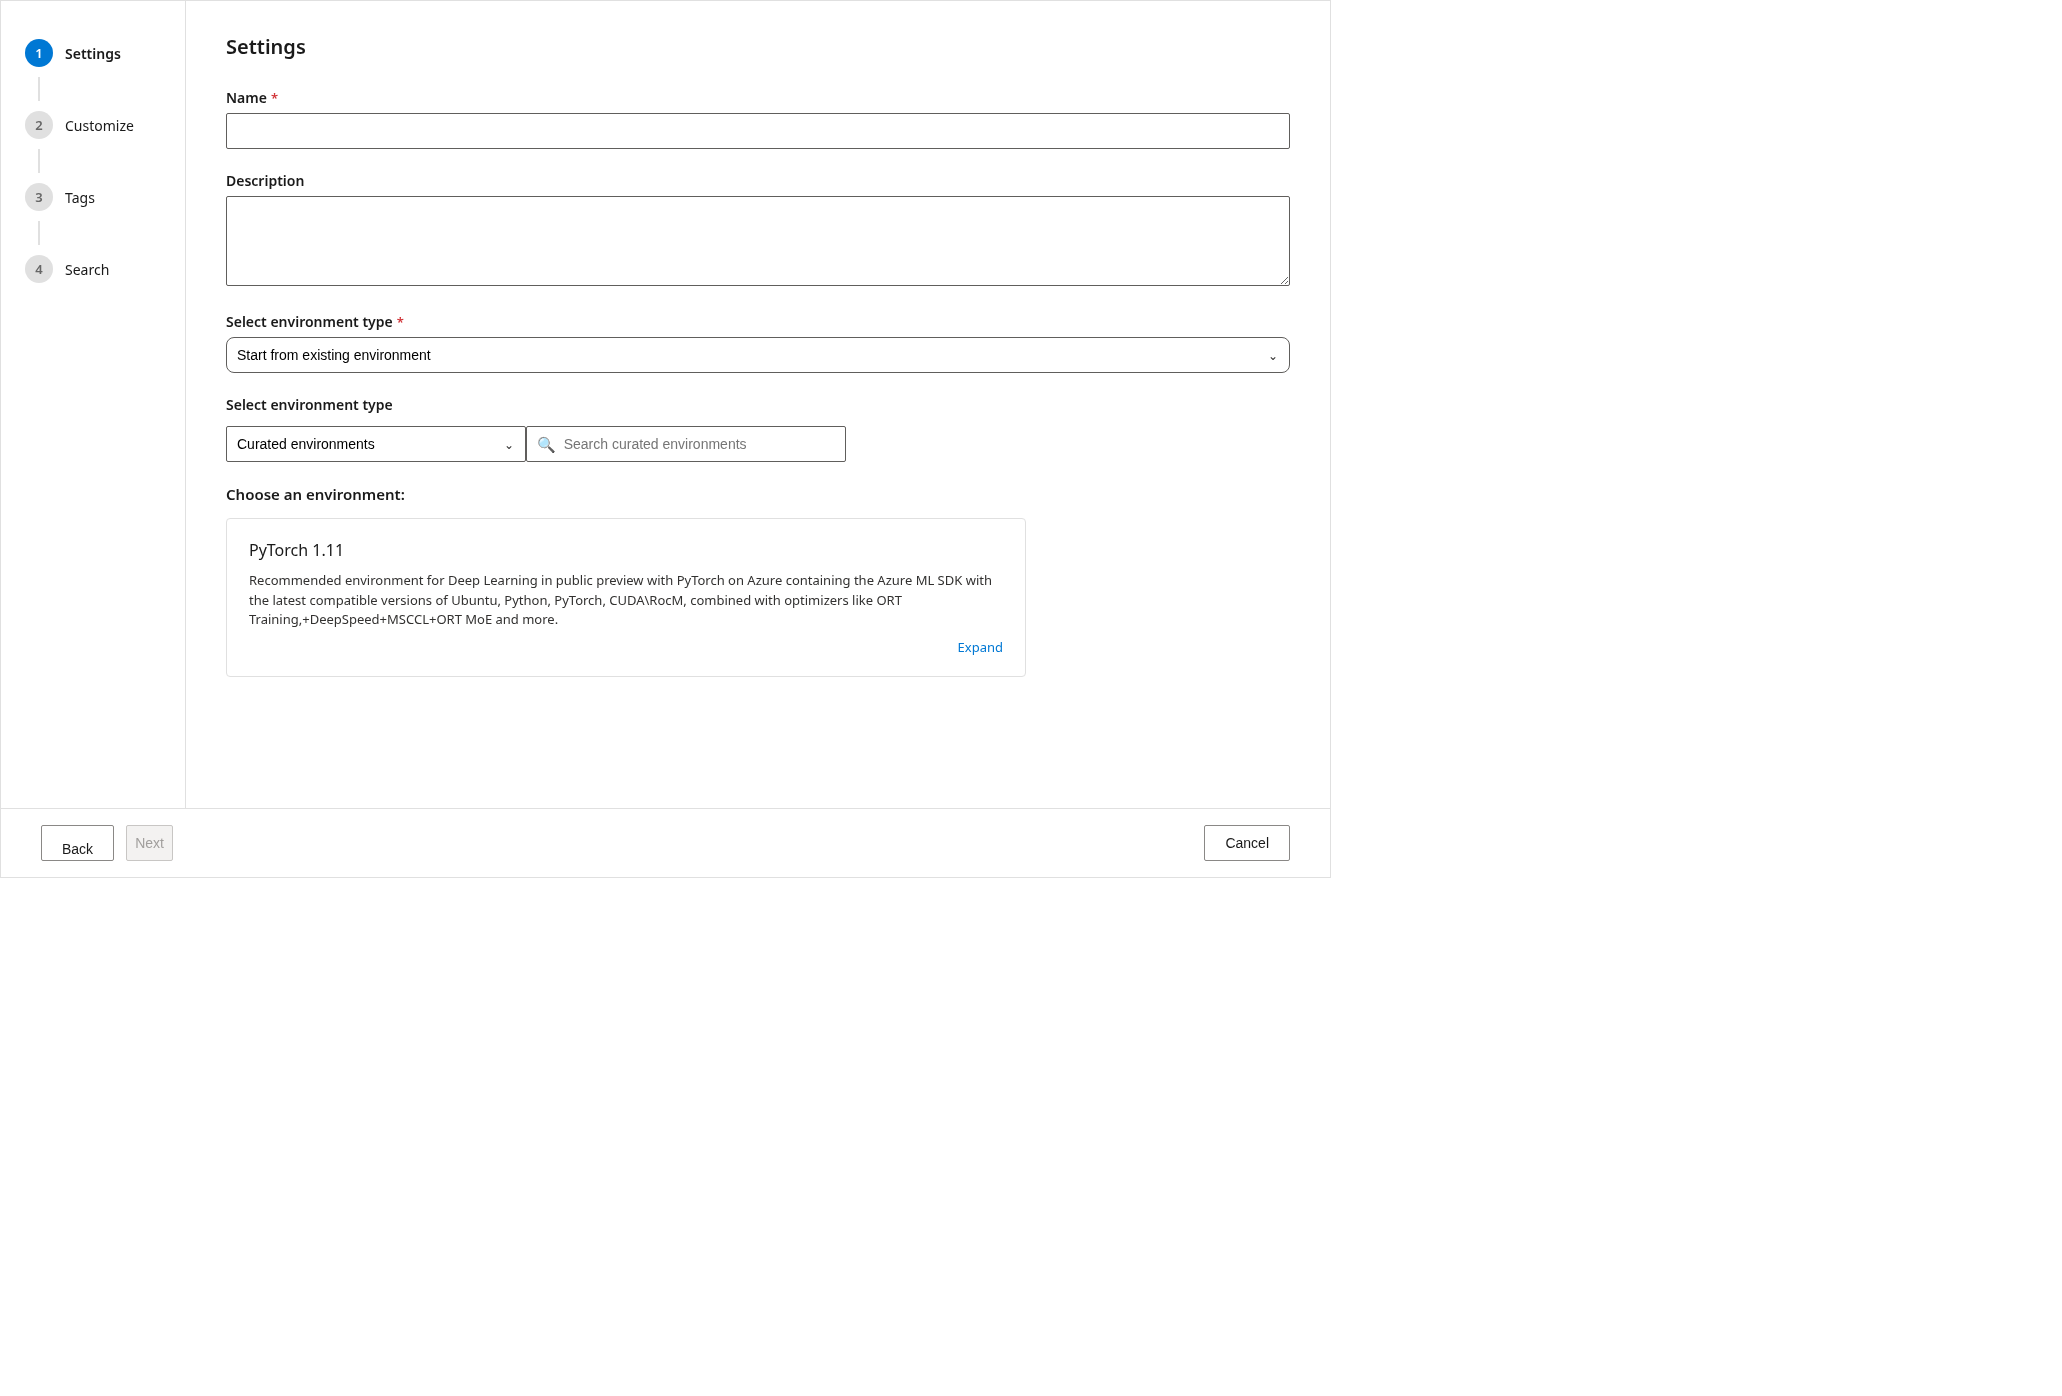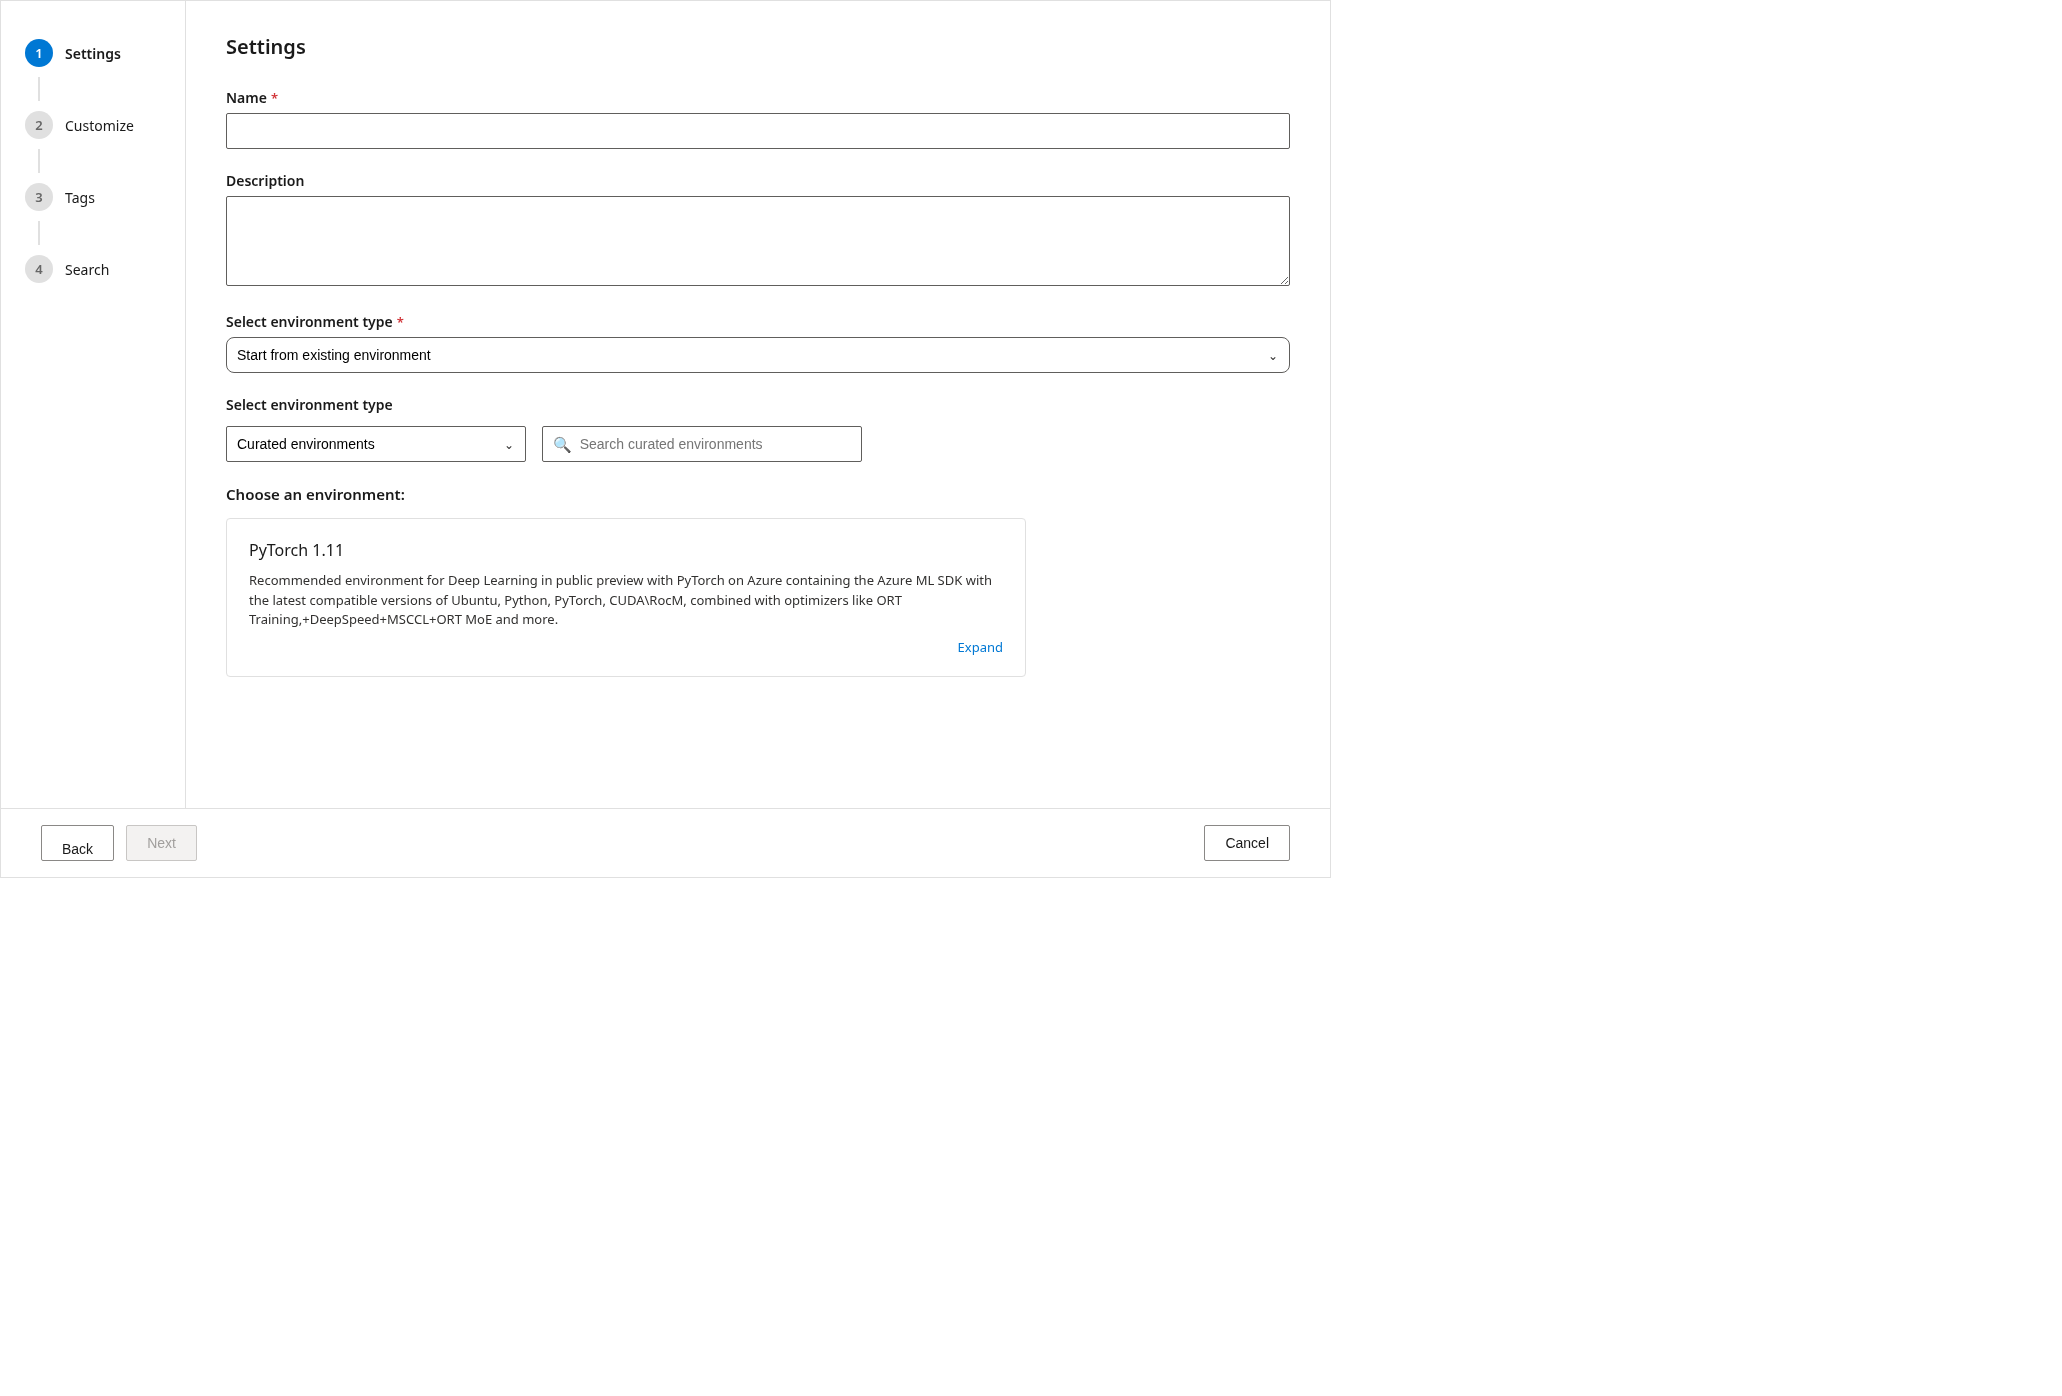--- a/index.html
+++ b/index.html
@@ -186,21 +186,20 @@
       top: 50%;
       transform: translateY(-50%);
       pointer-events: none;
       color: #323130;
       font-size: 12px;
     }
 
     .env-type-row {
       display: flex;
       align-items: flex-end;
-      gap: 16px;
       margin-top: 12px;
     }
 
     .env-type-select-wrapper {
       position: relative;
       width: 300px;
     }
 
     .env-type-select {
       width: 100%;
@@ -303,21 +302,21 @@
       border: 1px solid #8a8886;
       border-radius: 2px;
       background: #fff;
       font-size: 14px;
       cursor: pointer;
       color: #1a1a1a;
     }
 
     .btn-next {
       height: 36px;
-      padding: 0 20px;
+      padding: 0 8px;
       border: 1px solid #c8c6c4;
       border-radius: 2px;
       background: #f3f2f1;
       font-size: 14px;
       cursor: not-allowed;
       color: #a19f9d;
     }
 
     .btn-cancel {
       height: 36px;

